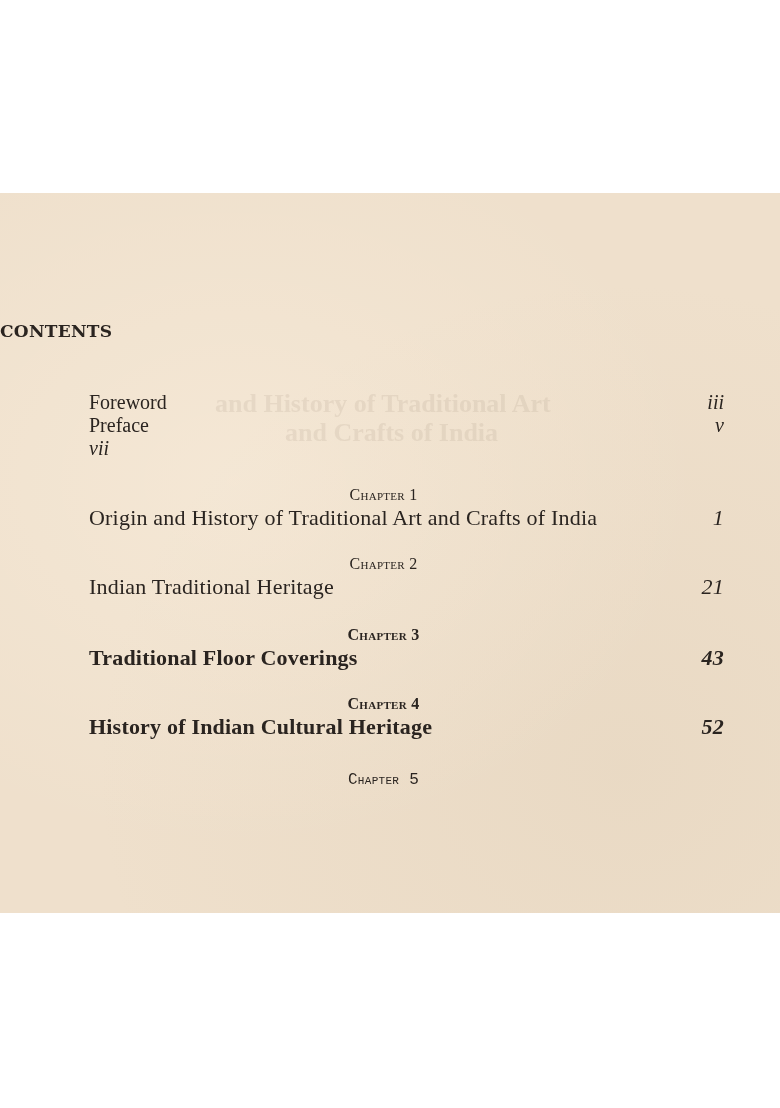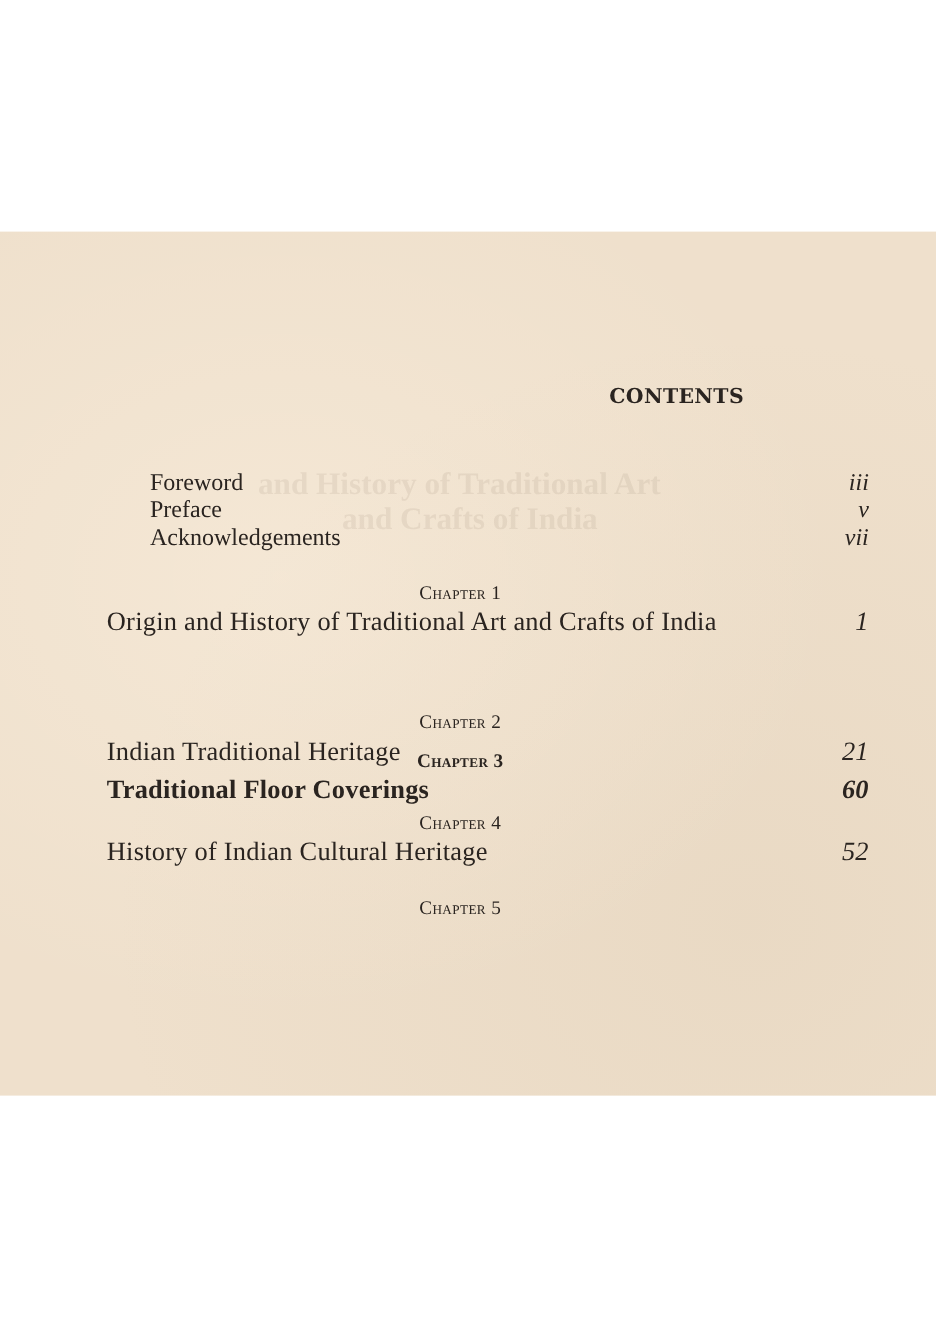--- a/index.html
+++ b/index.html
@@ -12,28 +12,28 @@
       background-image:
         radial-gradient(ellipse at 30% 40%, rgba(255,245,230,0.35), rgba(0,0,0,0) 60%),
         radial-gradient(ellipse at 80% 80%, rgba(200,180,150,0.15), rgba(0,0,0,0) 60%);
       color: #2a2420;
     }
     .bleed {
       position: absolute; color: rgba(120,100,80,0.10); font-family: "Liberation Serif", serif;
       font-weight: bold; font-size: 26px; white-space: nowrap;
     }
     .title {
-      position: absolute; left: 0; width: 620px; top: 128px; text-align: right;
+      position: absolute; left: 0; width: 620px; top: 128px; text-align: left;
       font-family: "DejaVu Serif", serif; font-weight: bold; font-size: 17px; letter-spacing: 0.3px;
       color: #2a2420;
     }
     .front {
       position: absolute; left: 89px; right: 56px; font-family: "Liberation Serif", serif; font-size: 20px;
     }
-    .front .row { display: flex; justify-content: space-between; height: 23px; line-height: 23px; margin-left: 36px; }
+    .front .row { display: flex; justify-content: space-between; height: 23px; line-height: 23px; }
     .front .pg { font-style: italic; }
     .chap {
       position: absolute; left: 43px; right: 56px; font-family: "Liberation Serif", serif;
     }
     .chap .label { font-size: 16px; height: 22px; line-height: 22px; font-variant: small-caps; letter-spacing: 0.3px; text-align: center; }
     .chap .entry {
       display: flex; justify-content: space-between; padding-left: 46px; font-size: 22px;
       height: 24px; line-height: 24px; letter-spacing: 0.2px;
     }
     .chap .entry .pg { font-style: italic; }
@@ -50,53 +50,52 @@
   <div class="front" style="top:198px;">
     <div class="row">
       <span>Foreword</span>
       <span class="pg">iii</span>
     </div>
     <div class="row">
       <span>Preface</span>
       <span class="pg">v</span>
     </div>
     <div class="row">
-      <span>Acknowledgements</span>
       <span class="pg">vii</span>
     </div>
   </div>
 
   <div class="chap" style="top:291px;">
     <div class="label">Chapter 1</div>
     <div class="entry">
       <span>Origin and History of Traditional Art and Crafts of India</span>
       <span class="pg">1</span>
     </div>
   </div>
 
-  <div class="chap" style="top:360px;margin-top:39px;">
+  <div class="chap" style="top:360px;">
     <div class="label">Chapter 2</div>
     <div class="entry">
       <span>Indian Traditional Heritage</span>
       <span class="pg">21</span>
     </div>
   </div>
 
   <div class="chap" style="top:431px;font-weight:bold;">
     <div class="label">Chapter 3</div>
     <div class="entry">
       <span>Traditional Floor Coverings</span>
-      <span class="pg">60</span>
+      <span class="pg">43</span>
     </div>
   </div>
 
-  <div class="chap" style="top:483px;">
+  <div class="chap" style="top:500px;font-weight:bold;">
     <div class="label">Chapter 4</div>
     <div class="entry">
       <span>History of Indian Cultural Heritage</span>
       <span class="pg">52</span>
     </div>
   </div>
 
-  <div class="chap" style="top:554px;">
+  <div class="chap" style="top:576px;font-family:Liberation Mono, monospace;">
     <div class="label">Chapter 5</div>
   </div>
 </div>
 
 </body></html>

